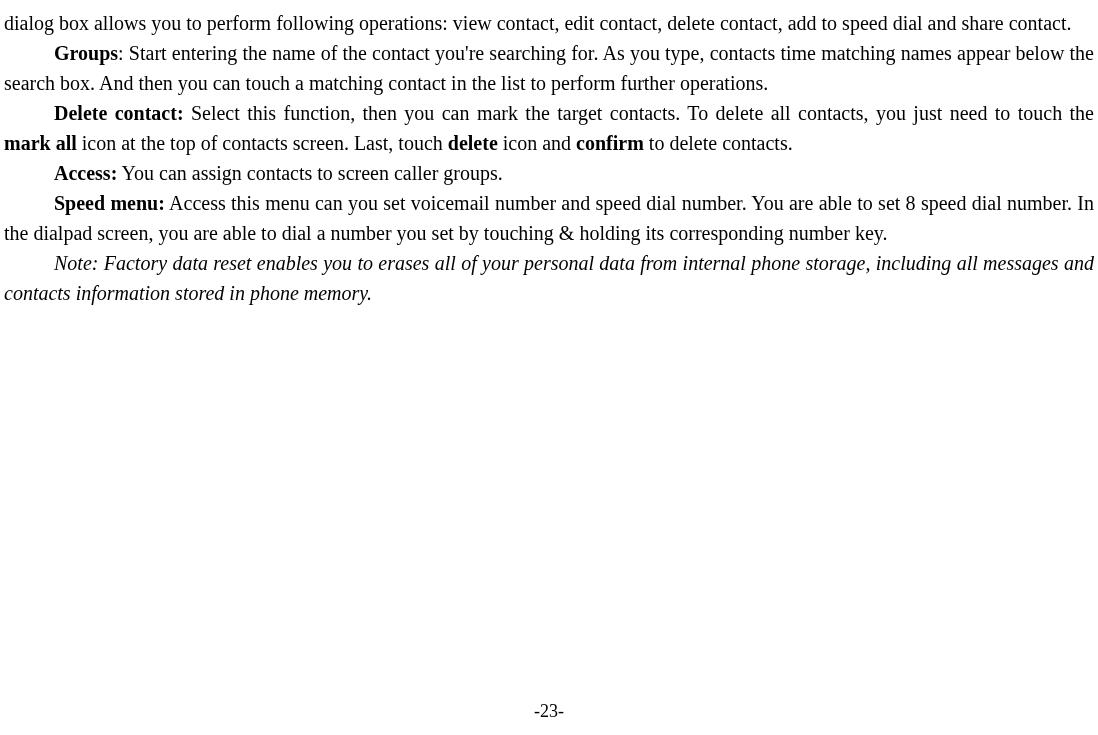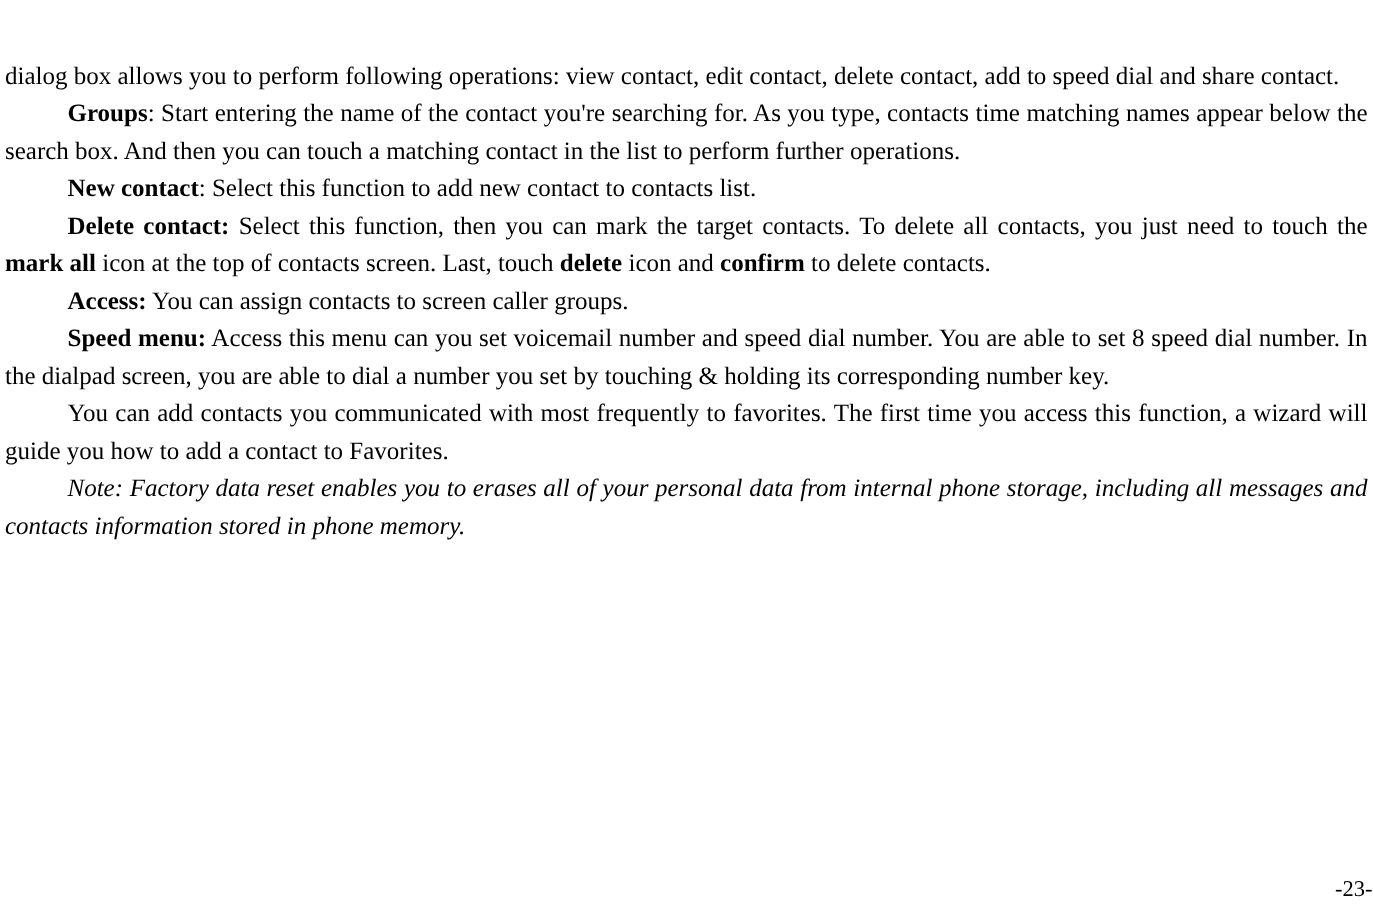--- a/index.html
+++ b/index.html
@@ -13,21 +13,20 @@
       line-height: 1.5;
       color: #000;
       background: #fff;
       width: 1098px;
       height: 735px;
       padding: 8px 4px 10px 4px;
       position: relative;
     }
     .content {
       text-align: justify;
-      margin-top: 38px;
     }
     p {
       margin: 0;
     }
     .para {
       text-indent: 0;
     }
     .para-indent {
       text-indent: 2.5em;
     }
@@ -35,56 +34,52 @@
       font-weight: bold;
     }
     .italic {
       font-style: italic;
     }
     .page-number {
       position: absolute;
       bottom: 10px;
       left: 0;
       right: 0;
-      text-align: right;
+      text-align: center;
       font-size: 18px;
     }
     .first-para {
       text-align: justify;
     }
   </style>
 </head>
 <body>
 
 <div class="content">
 
   <p class="first-para">dialog box allows you to perform following operations: view contact, edit contact, delete contact, add to speed dial and share contact.</p>
 
 
   <p class="para">
     <span style="display:inline-block; width:2.5em;"></span><span class="bold">Groups</span><span>: Start entering the name of the contact you're searching for. As you type, contacts time matching names appear below the search box. And then you can touch a matching contact in the list to perform further operations.</span>
   </p>
 
-  <p class="para">
-    <span style="display:inline-block; width:2.5em;"></span><span class="bold">New contact</span><span>: Select this function to add new contact to contacts list.</span>
-  </p>
 
   <p class="para">
     <span style="display:inline-block; width:2.5em;"></span><span class="bold">Delete contact:</span><span> Select this function, then you can mark the target contacts. To delete all contacts, you just need to touch the </span><span class="bold">mark all</span><span> icon at the top of contacts screen. Last, touch </span><span class="bold">delete</span><span> icon and </span><span class="bold">confirm</span><span> to delete contacts.</span>
   </p>
 
   <p class="para">
     <span style="display:inline-block; width:2.5em;"></span><span class="bold">Access:</span><span> You can assign contacts to screen caller groups.</span>
   </p>
 
   <p class="para">
     <span style="display:inline-block; width:2.5em;"></span><span class="bold">Speed menu:</span><span> Access this menu can you set voicemail number and speed dial number. You are able to set 8 speed dial number. In the dialpad screen, you are able to dial a number you set by touching &amp; holding its corresponding number key.</span>
   </p>
 
 
 
-  <p class="para-indent">You can add contacts you communicated with most frequently to favorites. The first time you access this function, a wizard will guide you how to add a contact to Favorites.</p>
 
   <p class="para-indent italic">Note: Factory data reset enables you to erases all of your personal data from internal phone storage, including all messages and contacts information stored in phone memory.</p>
 
 </div>
 
 <div class="page-number">-23-</div>
 
 </body></html>

